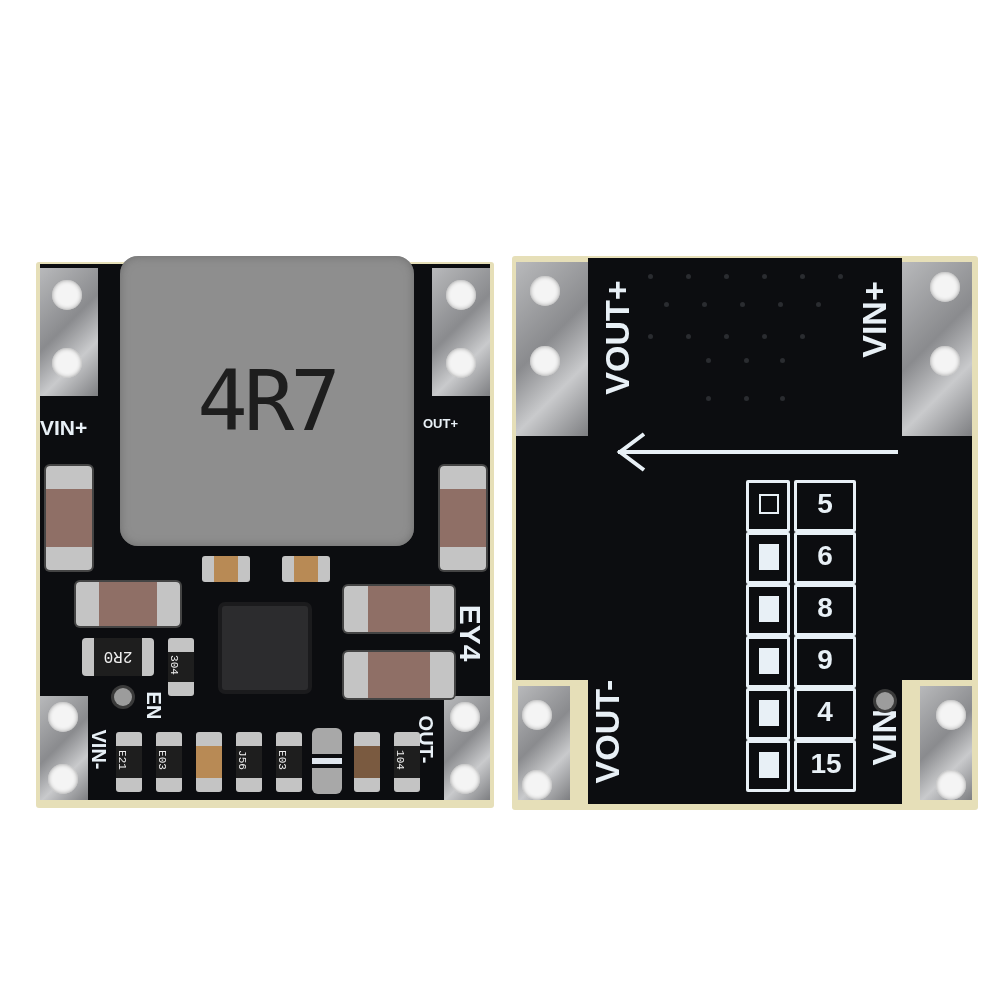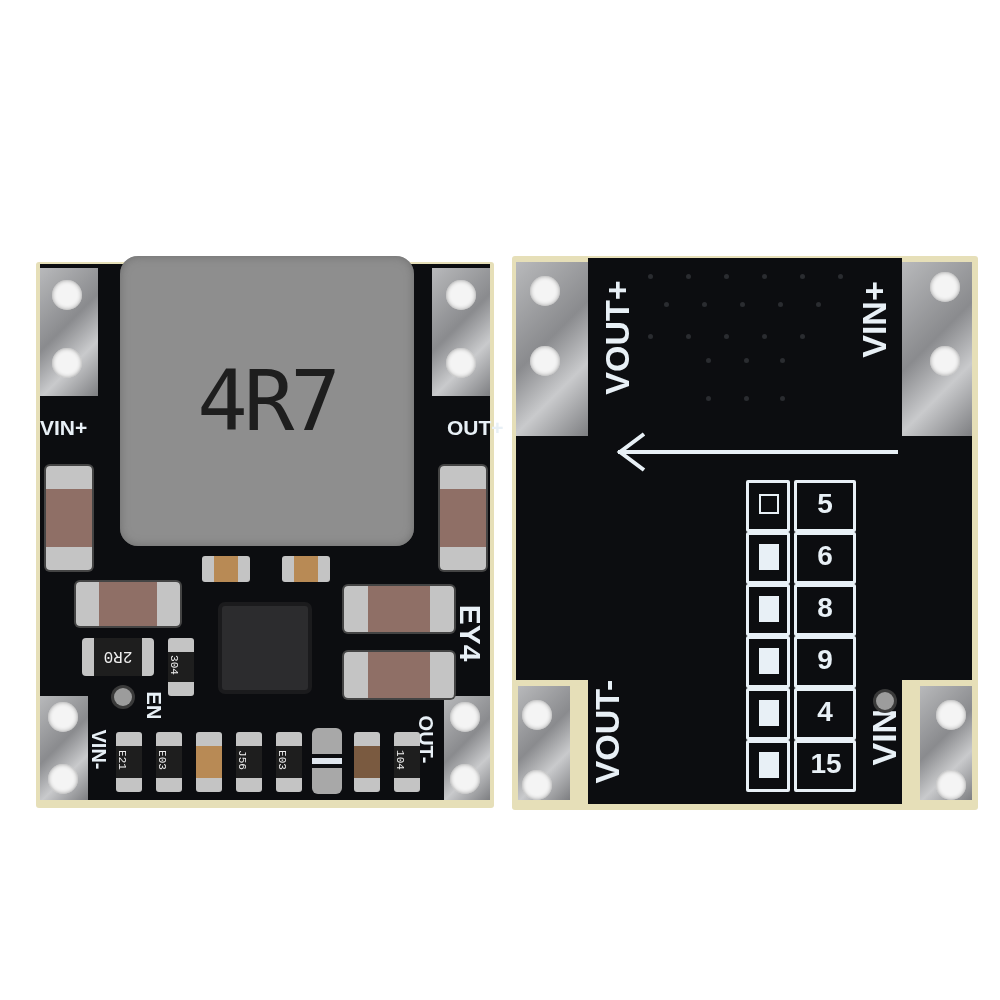--- a/index.html
+++ b/index.html
@@ -35,21 +35,21 @@
   <div class="hole" style="left:446px;top:280px;"></div>
   <div class="hole" style="left:446px;top:348px;"></div>
   <div class="pad" style="left:40px;top:696px;width:48px;height:104px;"></div>
   <div class="hole" style="left:48px;top:702px;"></div>
   <div class="hole" style="left:48px;top:764px;"></div>
   <div class="pad" style="left:444px;top:696px;width:46px;height:104px;"></div>
   <div class="hole" style="left:450px;top:702px;"></div>
   <div class="hole" style="left:450px;top:764px;"></div>
 
   <div class="silk" style="left:40px;top:416px;font-size:21px;">VIN+</div>
-  <div class="silk" style="left:423px;top:416px;font-size:21px;margin-left:24px;">OUT+</div>
+  <div class="silk" style="left:423px;top:416px;font-size:13px;">OUT+</div>
   <div class="silk" style="left:78px;top:738px;font-size:20px;transform:rotate(90deg);">VIN-</div>
   <div class="silk" style="left:402px;top:728px;font-size:20px;transform:rotate(90deg);">OUT-</div>
   <div class="silk" style="left:140px;top:694px;font-size:20px;transform:rotate(90deg);">EN</div>
   <div class="silk" style="left:442px;top:616px;font-size:30px;transform:rotate(90deg);">EY4</div>
 
   <div class="abs" style="left:120px;top:256px;width:294px;height:290px;background:#8e8e8e;border-radius:18px;box-shadow:inset 0 0 10px #6e6e6e;">
     <div class="abs" style="left:0;top:0;width:100%;height:100%;display:flex;align-items:center;justify-content:center;font-family:'DejaVu Sans Mono',monospace;font-size:84px;color:#1e1e1e;letter-spacing:-4px;">4R7</div>
   </div>
 
   <div class="capv" style="left:46px;top:466px;width:46px;height:104px;"></div>

